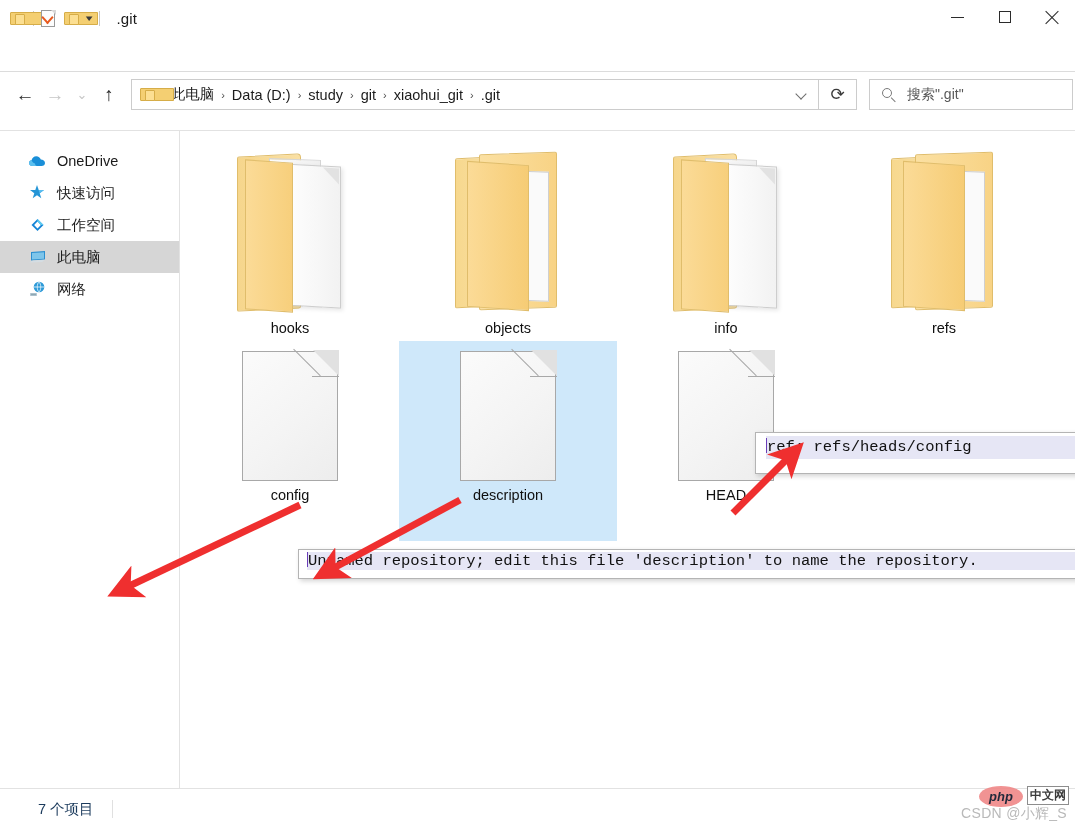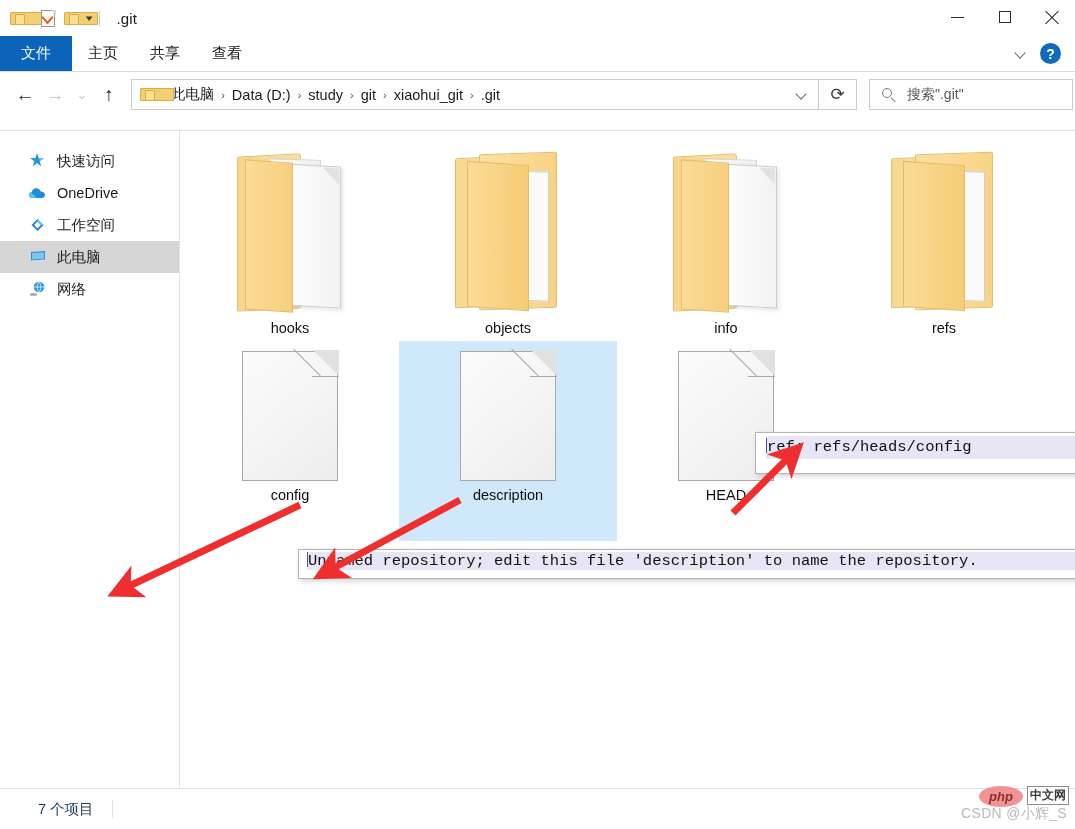--- a/index.html
+++ b/index.html
@@ -353,21 +353,21 @@
   
   .watermark {
     position: absolute; right: 8px; bottom: 6px;
     display: flex; align-items: flex-end; gap: 0px;
     font-size: 14px; color: #b9b9b9; letter-spacing: .3px;
   }
   .php-logo {
     position: absolute; right: 52px; bottom: 22px;
     width: 44px; height: 21px; border-radius: 50%;
     background: #f08a8a;
-    color: #7f1d1d; font-style: italic; font-weight: bold; font-size: 13px;
+    color: #0f172a; font-style: italic; font-weight: bold; font-size: 13px;
     display: flex; align-items: center; justify-content: center;
     opacity: .92;
   }
   .cn-logo {
     position: absolute; right: 6px; bottom: 24px;
     font-size: 12px; color: #3b3b3b; font-weight: bold;
     border: 1px solid #8d8d8d; padding: 0 2px; background: #fff;
   }
 </style>
 </head>
@@ -402,30 +402,20 @@
         </div>
       <div class="win-btn">
           <i class="glyph-max"></i>
         </div>
       <div class="win-btn close">
           <i class="glyph-close"></i>
         </div>
     </div>
   </div>
 
-  <div class="ribbon">
-    <div class="tab file">文件</div>
-    <div class="tab">主页</div>
-    <div class="tab">共享</div>
-    <div class="tab">查看</div>
-    <div class="ribbon-right">
-      <span class="chev-down"></span>
-      <span class="help-btn">?</span>
-    </div>
-  </div>
   <div class="ribbon-rule"></div>
 
   <div class="addrbar">
     <div class="nav-btn">←</div>
     <div class="nav-btn dim">→</div>
     <div class="nav-btn small dim">⌄</div>
     <div class="nav-btn">↑</div>
 
     <div class="crumbbox">
       <span class="folder-mini">
@@ -459,35 +449,35 @@
       <span class="search-ph">搜索".git"</span>
     </div>
   </div>
   <div class="split-rule"></div>
 
   <div class="sidebar">
 
     <div class="nav-item">
       <span class="nav-ico">
         <svg width="19" height="18" viewBox="0 0 19 18">
+          <path d="M4.5 14 C2 14 1 12.4 1 11 C1 9.6 2.1 8.4 3.6 8.3 C3.9 6 5.9 4.3 8.3 4.3 C10.4 4.3 12.2 5.7 12.8 7.6 C15 7.6 17 8.9 17 11 C17 12.9 15.6 14 13.6 14 Z" fill="#1a8fd8"></path>
+          <path d="M4.5 14 C2 14 1 12.4 1 11 C1 9.6 2.1 8.4 3.6 8.3 C4 9.8 5.2 11 7 11.4 C7 12.6 7.8 13.7 9 14 Z" fill="#5cc0ef"></path>
+        </svg>
+      </span>
+      <span>OneDrive</span>
+    </div>
+
+    <div class="nav-item">
+      <span class="nav-ico">
+        <svg width="19" height="18" viewBox="0 0 19 18">
           <path d="M9 1 L10.7 6 L16 6 L11.7 9.2 L13.3 14.3 L9 11.2 L4.7 14.3 L6.3 9.2 L2 6 L7.3 6 Z" fill="#2595d6"></path>
           <path d="M9 1 L10.7 6 L16 6 L11.7 9.2 Z" fill="#57bdf0"></path>
         </svg>
       </span>
       <span>快速访问</span>
-    </div>
-
-    <div class="nav-item">
-      <span class="nav-ico">
-        <svg width="19" height="18" viewBox="0 0 19 18">
-          <path d="M4.5 14 C2 14 1 12.4 1 11 C1 9.6 2.1 8.4 3.6 8.3 C3.9 6 5.9 4.3 8.3 4.3 C10.4 4.3 12.2 5.7 12.8 7.6 C15 7.6 17 8.9 17 11 C17 12.9 15.6 14 13.6 14 Z" fill="#1a8fd8"></path>
-          <path d="M4.5 14 C2 14 1 12.4 1 11 C1 9.6 2.1 8.4 3.6 8.3 C4 9.8 5.2 11 7 11.4 C7 12.6 7.8 13.7 9 14 Z" fill="#5cc0ef"></path>
-        </svg>
-      </span>
-      <span>OneDrive</span>
     </div>
 
     <div class="nav-item">
       <span class="nav-ico">
         <svg width="19" height="18" viewBox="0 0 19 18">
           <path d="M9.5 3 L15.5 9 L9.5 15 L3.5 9 Z" fill="#1484d6"></path>
           <path d="M9.5 5.6 L12.9 9 L9.5 12.4 L6.1 9 Z" fill="#ffffff"></path>
           <path d="M9.5 3 L15.5 9 L12.9 9 L9.5 5.6 Z" fill="#5ecdf2"></path>
         </svg>
       </span>

